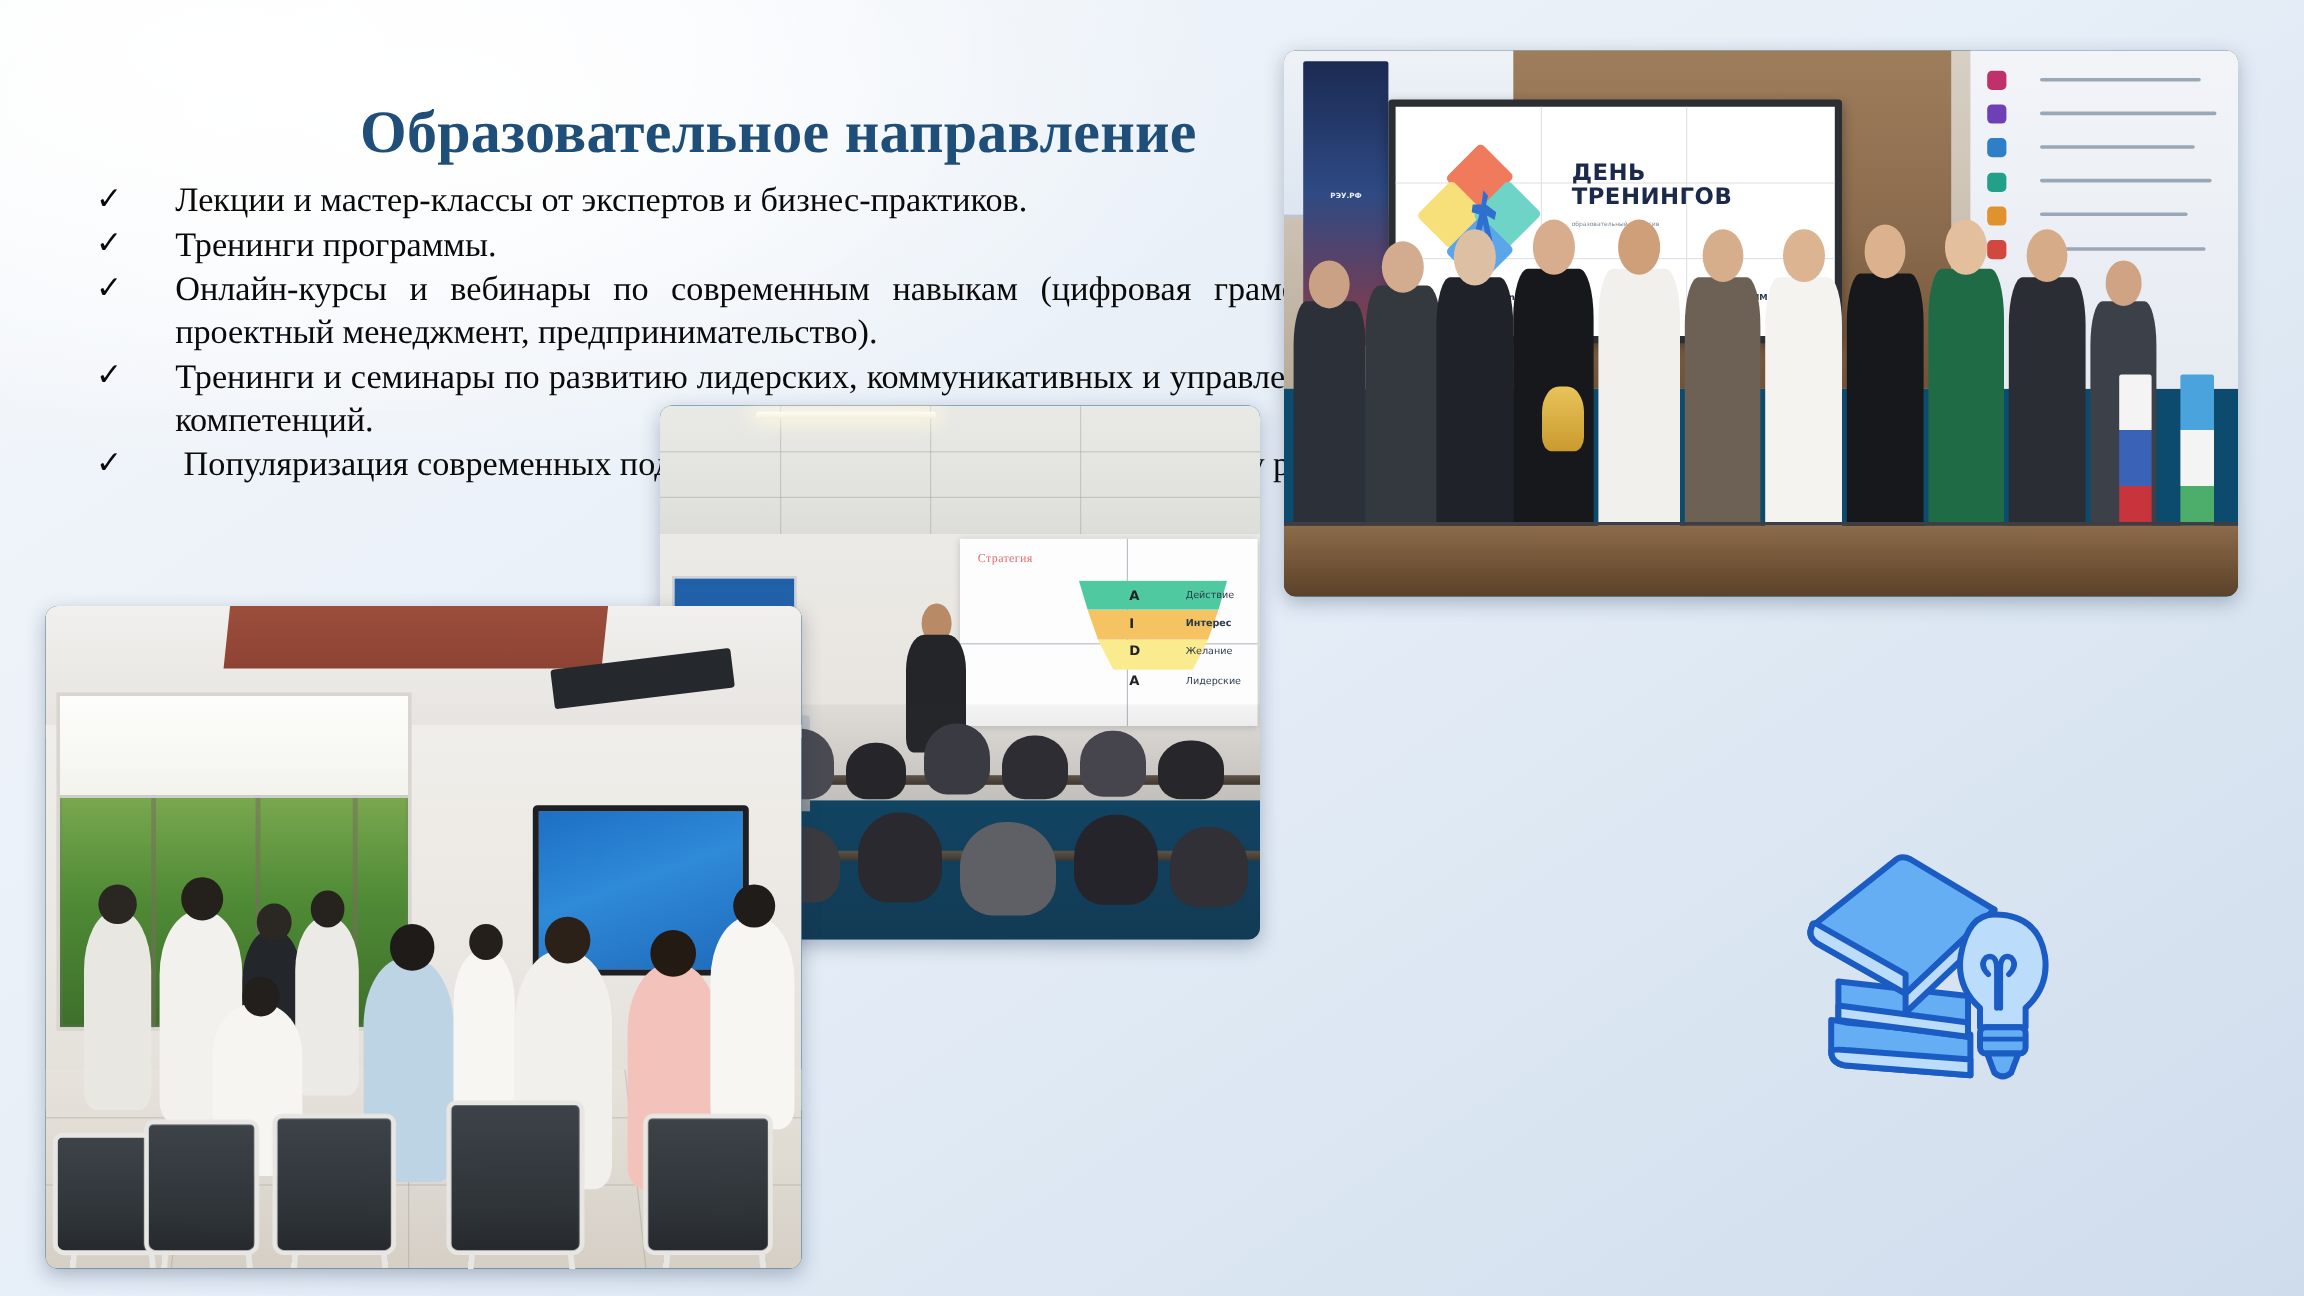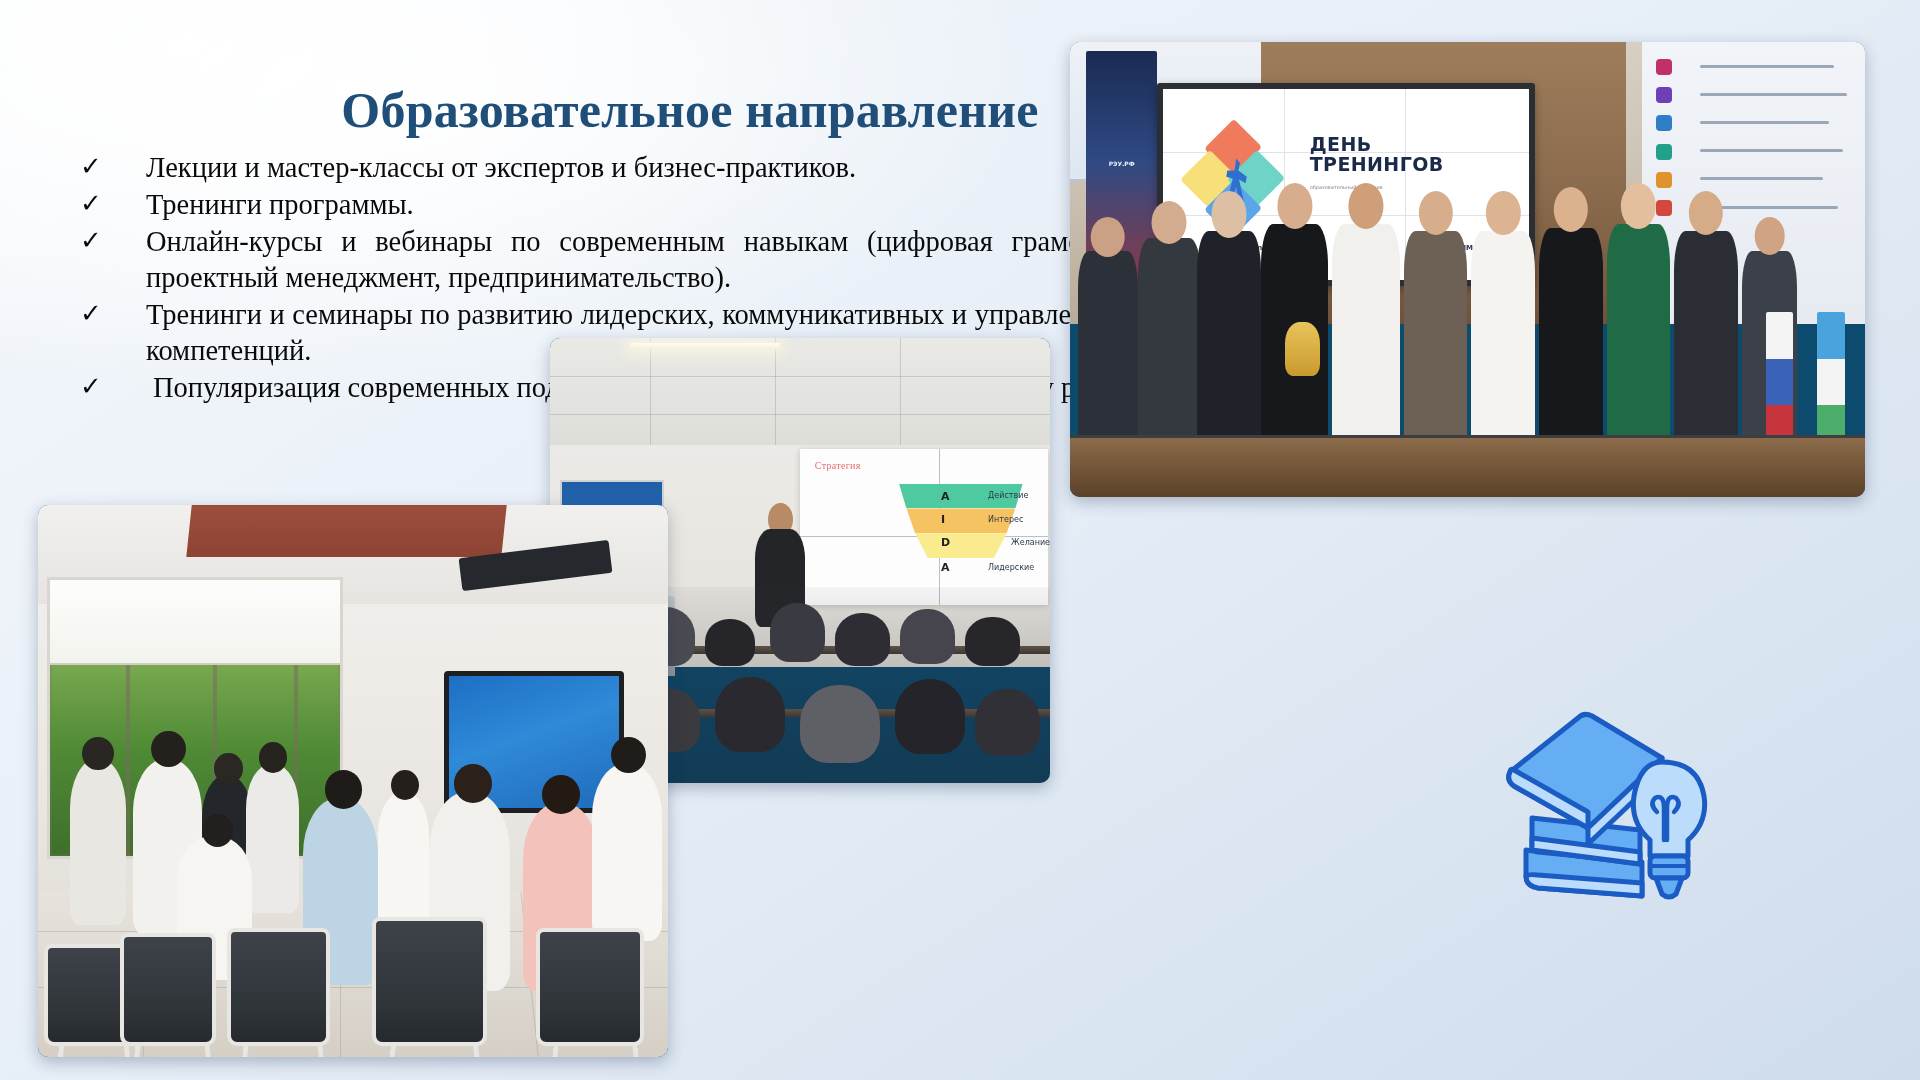--- a/index.html
+++ b/index.html
@@ -29,21 +29,20 @@
     position: absolute;
     left: 300px;
     top: 48px;
     width: 780px;
     font-size: 50px;
     line-height: 1.12;
     color: #1F4E79;
     letter-spacing: .2px;
     white-space: nowrap;
     font-family: "Liberation Serif", serif;
-    text-align: center;
   }
 
   
   .bullets {
     position: absolute;
     left: 80px;
     top: 150px;
     width: 1090px;
   }
   .bullet {
@@ -481,22 +480,22 @@
              clip-path: polygon(0% 0%, 100% 0%, 92% 100%, 8% 100%);"></div>
         <div class="fseg s3" style="left:46.5%; top:54%; width:37%; height:16%;
              clip-path: polygon(0% 0%, 100% 0%, 86% 100%, 14% 100%);"></div>
 
         <div class="fletter" style="top:26%;">A</div>
         <div class="fletter" style="top:41%;">I</div>
         <div class="fletter" style="top:56%;">D</div>
         <div class="fletter" style="top:72%;">A</div>
 
         <div class="flabel" style="top:27%;">Действие</div>
-        <div class="flabel" style="top:42%;">Интерес</div>
-        <div class="flabel" style="top:57%;margin-left:23px;">Желание</div>
+        <div class="flabel" style="top:42%;font-weight:bold;">Интерес</div>
+        <div class="flabel" style="top:57%;">Желание</div>
         <div class="flabel" style="top:73%;">Лидерские</div>
       </div>
 
       <div class="lec-speaker-head"></div>
       <div class="lec-speaker-body"></div>
       <div class="lec-podium"></div>
 
       <div class="lec-audience">
         <div class="desk-row" style="top:30%;"></div>
         <div class="desk-row" style="top:62%;"></div>

